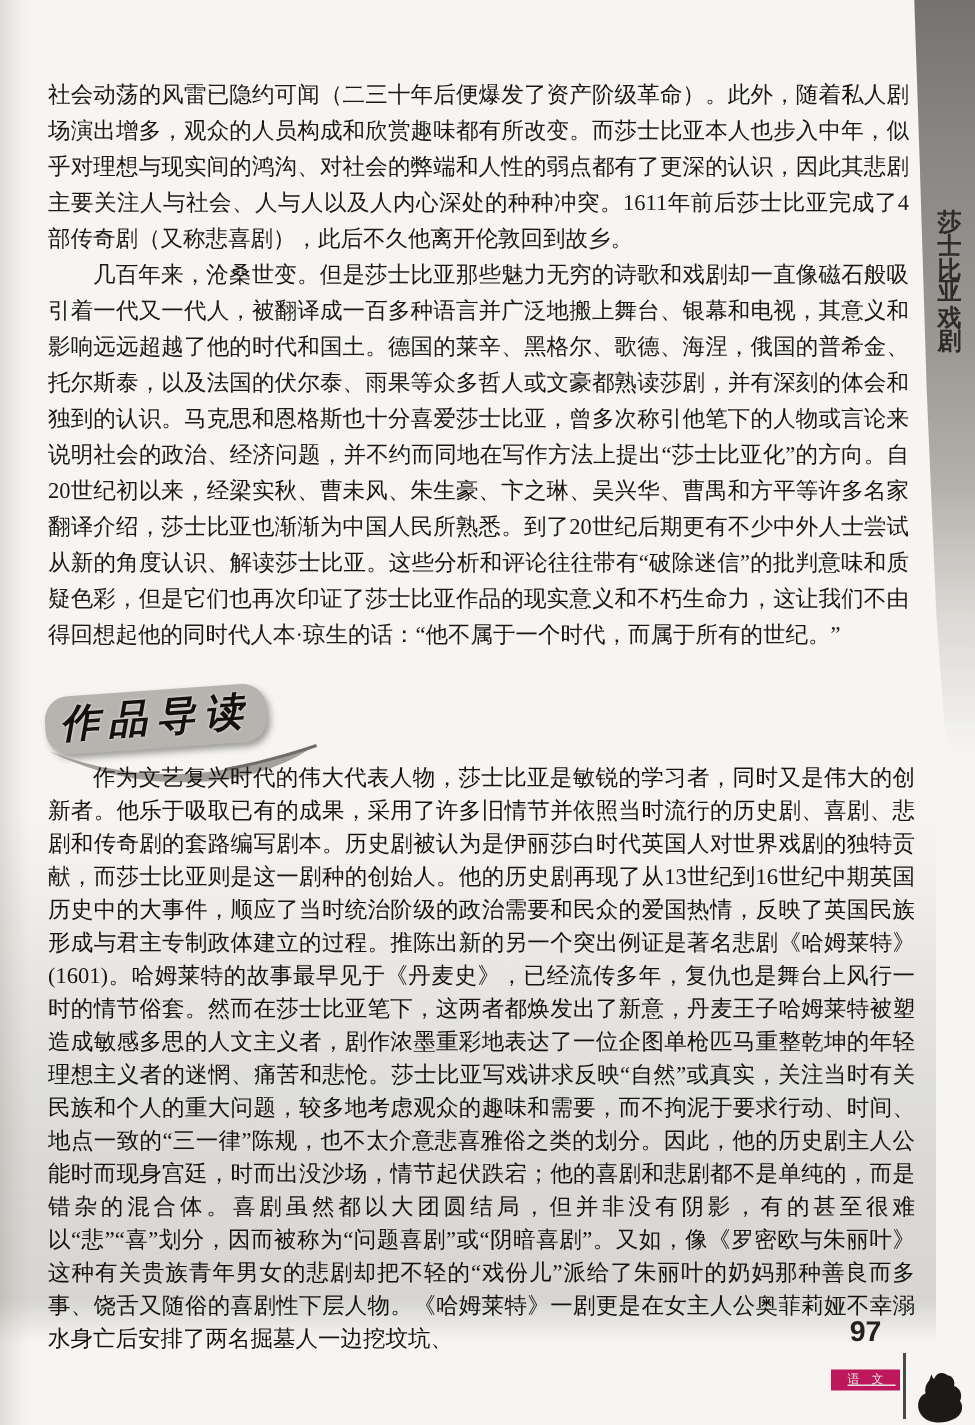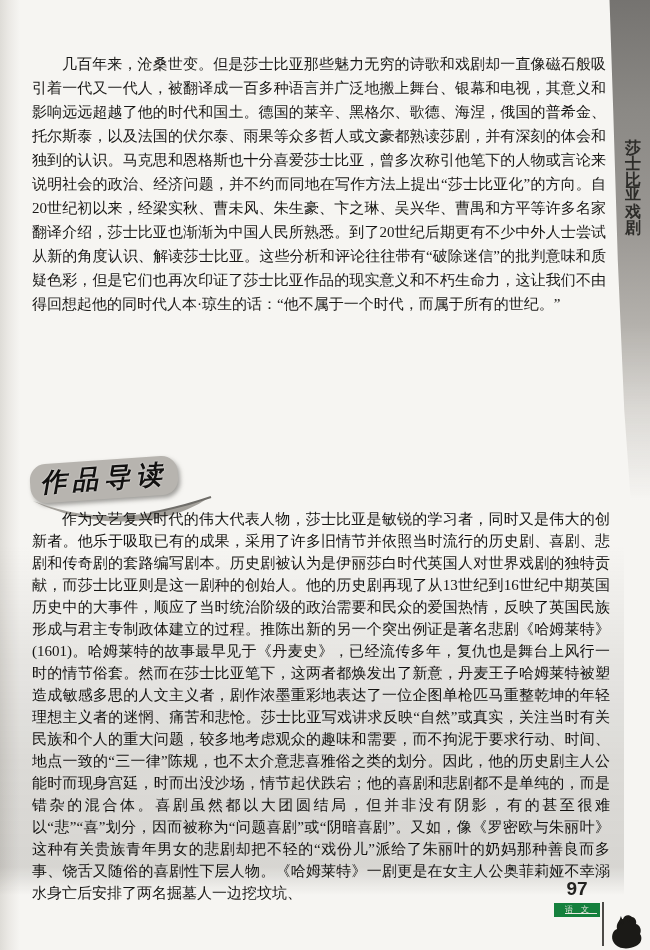--- a/index.html
+++ b/index.html
@@ -82,21 +82,21 @@
   
   .pagenum-wrap {
     position: absolute; left: 554px; top: 876px; width: 46px;
     text-align: center;
   }
   .pagenum {
     font-family: "Liberation Sans", sans-serif;
     font-size: 19px; font-weight: bold; color: #232220; line-height: 26px;
   }
   .pagenum-bar {
-    margin-top: 1px; height: 14px; background: #15803d;
+    margin-top: 11px; height: 14px; background: #be185d;
     font-family: "DejaVu Sans", sans-serif;
     font-size: 8px; color: #e9e7e1; letter-spacing: 8px;
     line-height: 14px; text-indent: 8px; overflow: hidden; text-decoration: underline;
   }
   .footer-divider {
     position: absolute; left: 602px; top: 902px; width: 2px; height: 44px;
     background: #4c4a47;
   }
   .ink-blob { position: absolute; left: 606px; top: 911px; }
 </style>
@@ -104,20 +104,21 @@
 <body>
 
 <div class="page">
 
   <div class="left-edge"></div>
 
   <div class="brush-strip"></div>
   <div class="side-label">莎士比亚戏剧</div>
 
   <div class="content-1">
+    <p class="noindent">社会动荡的风雷已隐约可闻（二三十年后便爆发了资产阶级革命）。此外，随着私人剧场演出增多，观众的人员构成和欣赏趣味都有所改变。而莎士比亚本人也步入中年，似乎对理想与现实间的鸿沟、对社会的弊端和人性的弱点都有了更深的认识，因此其悲剧主要关注人与社会、人与人以及人内心深处的种种冲突。1611年前后莎士比亚完成了4部传奇剧（又称悲喜剧），此后不久他离开伦敦回到故乡。</p>
     <p class="indent">几百年来，沧桑世变。但是莎士比亚那些魅力无穷的诗歌和戏剧却一直像磁石般吸引着一代又一代人，被翻译成一百多种语言并广泛地搬上舞台、银幕和电视，其意义和影响远远超越了他的时代和国土。德国的莱辛、黑格尔、歌德、海涅，俄国的普希金、托尔斯泰，以及法国的伏尔泰、雨果等众多哲人或文豪都熟读莎剧，并有深刻的体会和独到的认识。马克思和恩格斯也十分喜爱莎士比亚，曾多次称引他笔下的人物或言论来说明社会的政治、经济问题，并不约而同地在写作方法上提出“莎士比亚化”的方向。自20世纪初以来，经梁实秋、曹未风、朱生豪、卞之琳、吴兴华、曹禺和方平等许多名家翻译介绍，莎士比亚也渐渐为中国人民所熟悉。到了20世纪后期更有不少中外人士尝试从新的角度认识、解读莎士比亚。这些分析和评论往往带有“破除迷信”的批判意味和质疑色彩，但是它们也再次印证了莎士比亚作品的现实意义和不朽生命力，这让我们不由得回想起他的同时代人本·琼生的话：“他不属于一个时代，而属于所有的世纪。”</p>
   </div>
 
   <div class="section-header">
     <span class="header-text">作品导读</span>
     <svg class="swoosh" width="186" height="30" viewBox="0 0 186 30">
       <path d="M3,7 Q60,29 120,19 Q152,13 180,3 Q154,21 118,26 Q56,33 3,7 Z" fill="#94918b" opacity="0.85"></path>
       <path d="M120,19 Q152,13 181,3" stroke="#6e6c68" stroke-width="2" fill="none"></path>
     </svg>
   </div>

